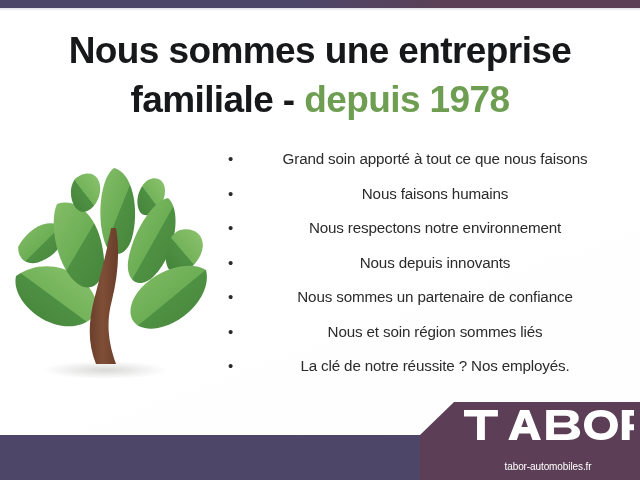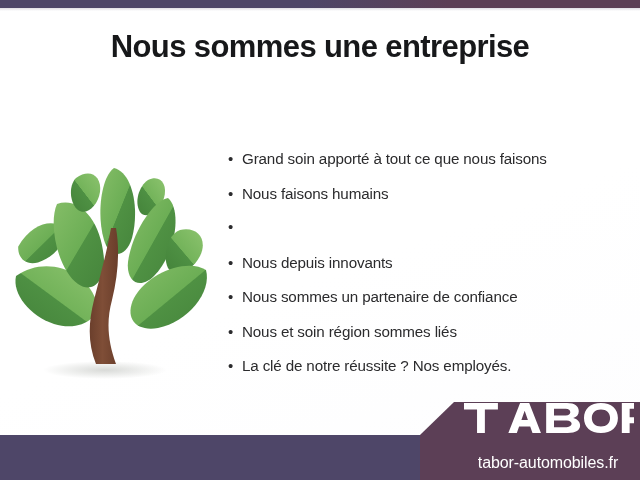--- a/index.html
+++ b/index.html
@@ -40,21 +40,21 @@
     background: linear-gradient(180deg, rgba(78,70,104,0.18) 0%, rgba(78,70,104,0) 100%);
   }
 
   
   .heading {
     position: absolute;
     left: 0;
     top: 26px;
     width: 640px;
     text-align: center;
-    font-size: 31px;
+    font-size: 37px;
     font-weight: bold;
     line-height: 1.33;
     letter-spacing: -0.6px;
     color: #17181a;
     white-space: nowrap;
   }
   .heading .line {
     display: block;
   }
   .heading .accent {
@@ -97,20 +97,21 @@
     flex: 0 0 auto;
     width: 14px;
     font-size: 15px;
     line-height: 1;
     color: #2b2b2d;
     text-align: left;
   }
   .bullet-text {
     flex: 1 1 auto;
     white-space: nowrap;
+    text-align: center;
   }
 
   
   .bottom-left-bar {
     position: absolute;
     left: 0;
     bottom: 0;
     width: 470px;
     height: 45px;
     background: #4e4668;
@@ -138,36 +139,40 @@
     height: 30px;
   }
   .logo-mark svg {
     display: block;
     margin: 0 auto;
     height: 30px;
   }
   .logo-sub {
     display: block;
     margin-top: 21px;
-    font-size: 16px;
+    font-size: 10px;
     color: #ffffff;
     letter-spacing: -0.1px;
     white-space: nowrap;
   }
 </style>
 </head>
 <body>
 
 <div id="slide">
 
   <div class="top-bar"></div>
   <div class="top-bar-shadow"></div>
 
   <div class="heading">
     <span class="line">Nous sommes une entreprise</span>
+    <span class="line">
+      <span class="dash">familiale -</span>
+      <span class="accent">depuis 1978</span>
+    </span>
   </div>
 
   <div class="tree-wrap">
     <svg viewBox="0 0 210 240" xmlns="http://www.w3.org/2000/svg">
       <defs>
         <linearGradient id="leafA" x1="0" y1="0" x2="1" y2="1">
           <stop offset="0%" stop-color="#84bd67"></stop>
           <stop offset="52%" stop-color="#6cae55"></stop>
           <stop offset="53%" stop-color="#4f9143"></stop>
           <stop offset="100%" stop-color="#46853c"></stop>
@@ -226,20 +231,21 @@
     <div class="bullet-row">
       <span class="bullet-dot">•</span>
       <span class="bullet-text">Grand soin apporté à tout ce que nous faisons</span>
     </div>
     <div class="bullet-row">
       <span class="bullet-dot">•</span>
       <span class="bullet-text">Nous faisons humains</span>
     </div>
     <div class="bullet-row">
       <span class="bullet-dot">•</span>
+      <span class="bullet-text">Nous respectons notre environnement</span>
     </div>
     <div class="bullet-row">
       <span class="bullet-dot">•</span>
       <span class="bullet-text">Nous depuis innovants</span>
     </div>
     <div class="bullet-row">
       <span class="bullet-dot">•</span>
       <span class="bullet-text">Nous sommes un partenaire de confiance</span>
     </div>
     <div class="bullet-row">

